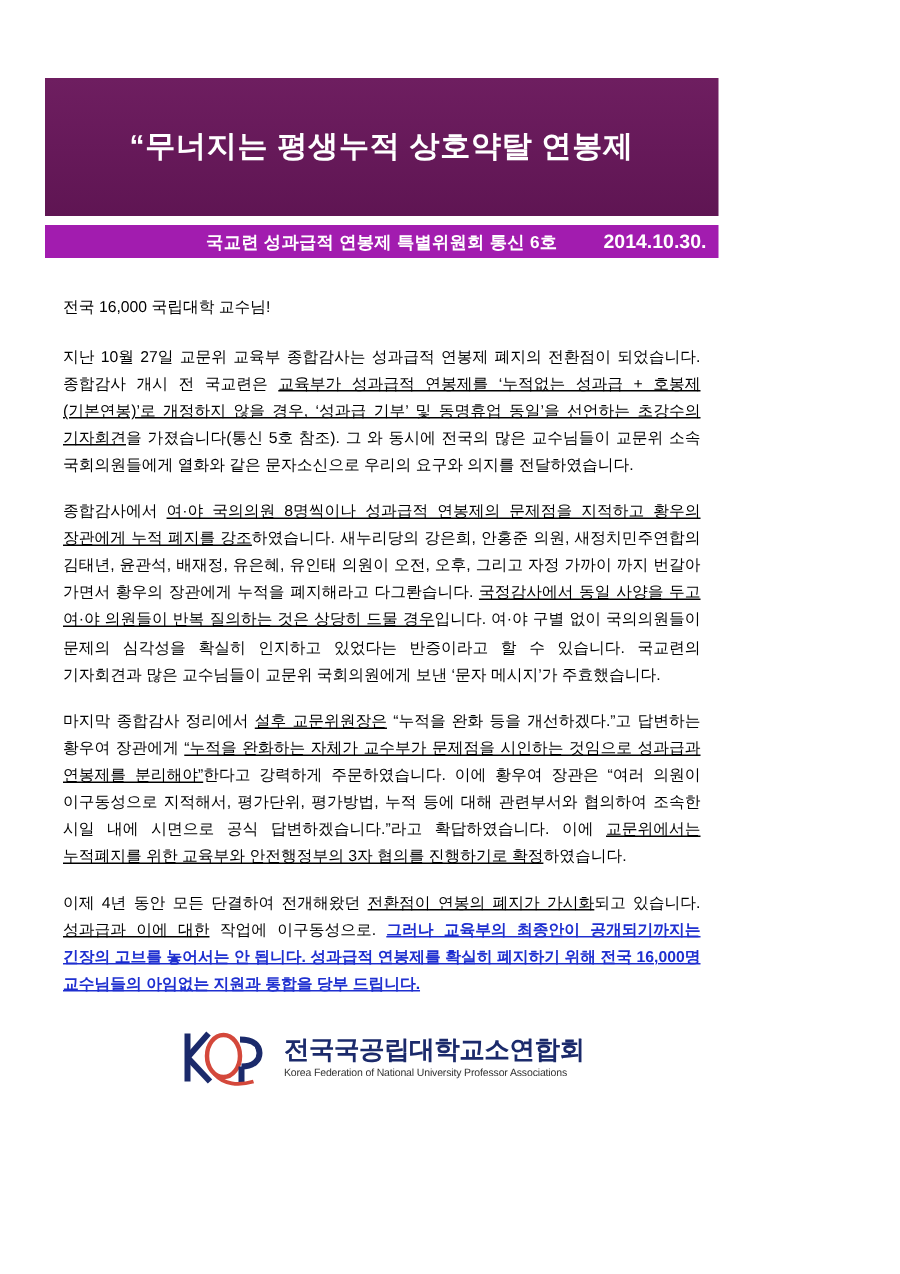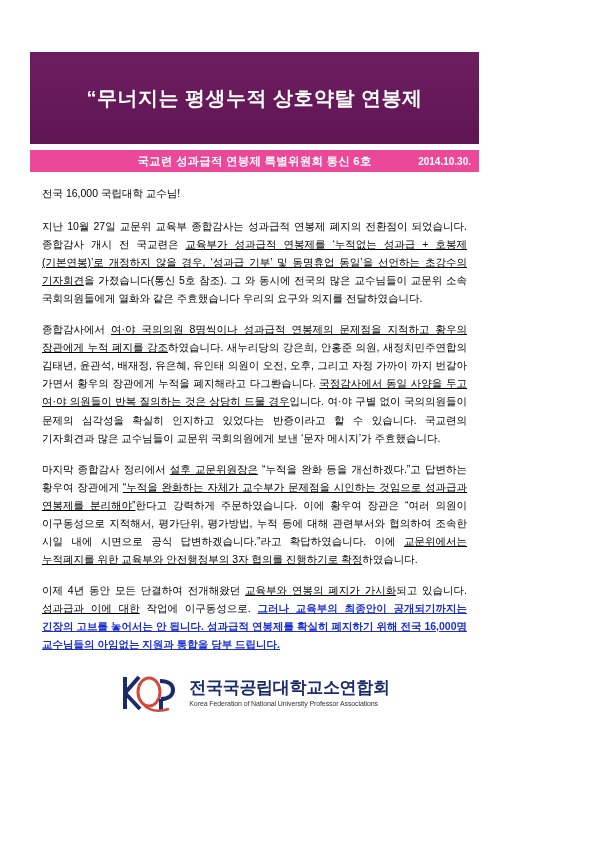--- a/index.html
+++ b/index.html
@@ -42,47 +42,47 @@
     letter-spacing: 0.5px;
     line-height: 1.45;
     text-align: center;
     white-space: nowrap;
   }
 
   
   .subbar {
     margin: 6px 30px 0 30px;
     height: 22px;
-    background: #ec4899;
+    background: #a21caf;
     display: flex;
     align-items: center;
     justify-content: center;
     position: relative;
     box-sizing: border-box;
   }
   .subbar-title {
     color: #ffffff;
     font-size: 11.5px;
     font-weight: bold;
     letter-spacing: 0.2px;
   }
   .subbar-date {
     position: absolute;
     right: 8px;
     top: 50%;
     transform: translateY(-50%);
     color: #ffffff;
-    font-size: 10px;
+    font-size: 13px;
     font-weight: bold;
   }
 
   
   .content {
     margin: 0 42px;
-    padding-top: 12px;
+    padding-top: 24px;
   }
   .para {
     font-size: 10.5px;
     line-height: 1.72;
     text-align: justify;
     margin: 0 0 13px 0;
     word-break: keep-all;
   }
   .para.first { margin-bottom: 15px; }
   .bu { font-weight: normal; text-decoration: underline; }
@@ -133,27 +133,27 @@
 
   <div class="subbar">
     <div class="subbar-title">국교련 성과급적 연봉제 특별위원회 통신 6호</div>
     <div class="subbar-date">2014.10.30.</div>
   </div>
 
   <div class="content">
 
     <p class="para first"><span>전국 16,000 국립대학 교수님!</span></p>
 
-    <p class="para"><span>지난 10월 27일 교문위 교육부 종합감사는 성과급적 연봉제 폐지의 전환점이 되었습니다. 종합감사 개시 전 국교련은 </span><span class="bu">교육부가 성과급적 연봉제를 ‘누적없는 성과급 + 호봉제(기본연봉)’로 개정하지 않을 경우, ‘성과급 기부’ 및 동명휴업 동일’을 선언하는 초강수의 기자회견</span><span>을 가졌습니다(통신 5호 참조). 그 와 동시에 전국의 많은 교수님들이 교문위 소속 국회의원들에게 열화와 같은 주효했습니다 우리의 요구와 의지를 전달하였습니다.</span></p>
+    <p class="para"><span>지난 10월 27일 교문위 교육부 종합감사는 성과급적 연봉제 폐지의 전환점이 되었습니다. 종합감사 개시 전 국교련은 </span><span class="bu">교육부가 성과급적 연봉제를 ‘누적없는 성과급 + 호봉제(기본연봉)’로 개정하지 않을 경우, ‘성과급 기부’ 및 동명휴업 동일’을 선언하는 초강수의 기자회견</span><span>을 가졌습니다(통신 5호 참조). 그 와 동시에 전국의 많은 교수님들이 교문위 소속 국회의원들에게 열화와 같은 문자소신으로 우리의 요구와 의지를 전달하였습니다.</span></p>
 
     <p class="para"><span>종합감사에서 </span><span class="bu">여·야 국의의원 8명씩이나 성과급적 연봉제의 문제점을 지적하고 황우의 장관에게 누적 폐지를 강조</span><span>하였습니다. 새누리당의 강은희, 안홍준 의원, 새정치민주연합의 김태년, 윤관석, 배재정, 유은혜, 유인태 의원이 오전, 오후, 그리고 자정 가까이 까지 번갈아 가면서 황우의 장관에게 누적을 폐지해라고 다그롼습니다. </span><span class="bu">국정감사에서 동일 사양을 두고 여·야 의원들이 반복 질의하는 것은 상당히 드물 경우</span><span>입니다. 여·야 구별 없이 국의의원들이 문제의 심각성을 확실히 인지하고 있었다는 반증이라고 할 수 있습니다. 국교련의 기자회견과 많은 교수님들이 교문위 국회의원에게 보낸 ‘문자 메시지’가 주효했습니다.</span></p>
 
     <p class="para"><span>마지막 종합감사 정리에서 </span><span class="bu">설후 교문위원장은</span><span> “누적을 완화 등을 개선하겠다.”고 답변하는 황우여 장관에게 </span><span class="bu">“누적을 완화하는 자체가 교수부가 문제점을 시인하는 것임으로 성과급과 연봉제를 분리해야”</span><span>한다고 강력하게 주문하였습니다. 이에 황우여 장관은 “여러 의원이 이구동성으로 지적해서, 평가단위, 평가방법, 누적 등에 대해 관련부서와 협의하여 조속한 시일 내에 시면으로 공식 답변하겠습니다.”라고 확답하였습니다. 이에 </span><span class="bu">교문위에서는 누적폐지를 위한 교육부와 안전행정부의 3자 협의를 진행하기로 확정</span><span>하였습니다.</span></p>
 
-    <p class="para"><span>이제 4년 동안 모든 단결하여 전개해왔던 </span><span class="bu">교육부와 연봉의 폐지가 가시화</span><span>되고 있습니다. </span><span class="bu">성과급과 이에 대한</span><span> 작업에 이구동성으로. </span><span class="blue-bu">그러나 교육부의 최종안이 공개되기까지는 긴장의 고브를 놓어서는 안 됩니다. 성과급적 연봉제를 확실히 폐지하기 위해 전국 16,000명 교수님들의 아임없는 지원과 통합을 당부 드립니다.</span></p>
+    <p class="para"><span>이제 4년 동안 모든 단결하여 전개해왔던 </span><span class="bu">전환점이 연봉의 폐지가 가시화</span><span>되고 있습니다. </span><span class="bu">성과급과 이에 대한</span><span> 작업에 이구동성으로. </span><span class="blue-bu">그러나 교육부의 최종안이 공개되기까지는 긴장의 고브를 놓어서는 안 됩니다. 성과급적 연봉제를 확실히 폐지하기 위해 전국 16,000명 교수님들의 아임없는 지원과 통합을 당부 드립니다.</span></p>
 
 
   </div>
 
   <div class="footer">
     <div class="logo-mark">
       <svg width="62" height="44" viewBox="0 0 62 44" xmlns="http://www.w3.org/2000/svg">
         <path d="M6 6 L6 38" stroke="#1b2a6b" stroke-width="4" fill="none"></path>
         <path d="M6 22 L20 6" stroke="#1b2a6b" stroke-width="4" fill="none"></path>
         <path d="M6 22 L21 38" stroke="#1b2a6b" stroke-width="4" fill="none"></path>

